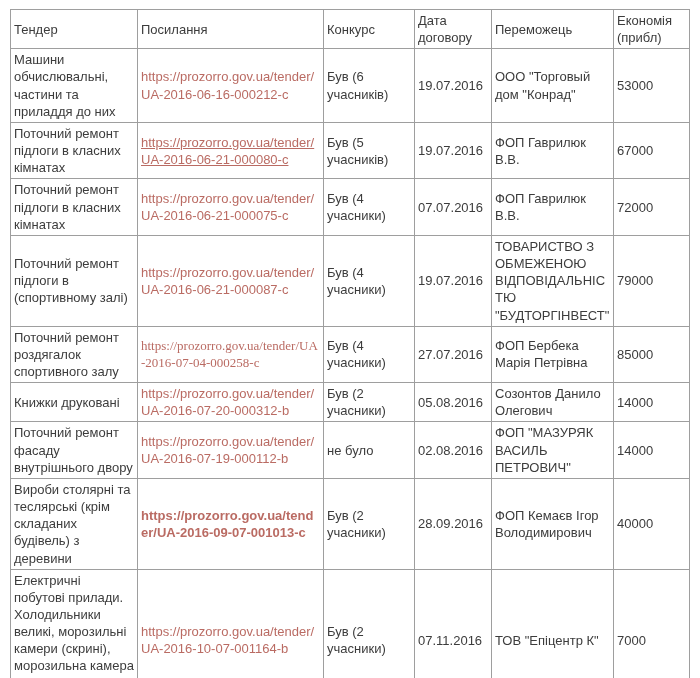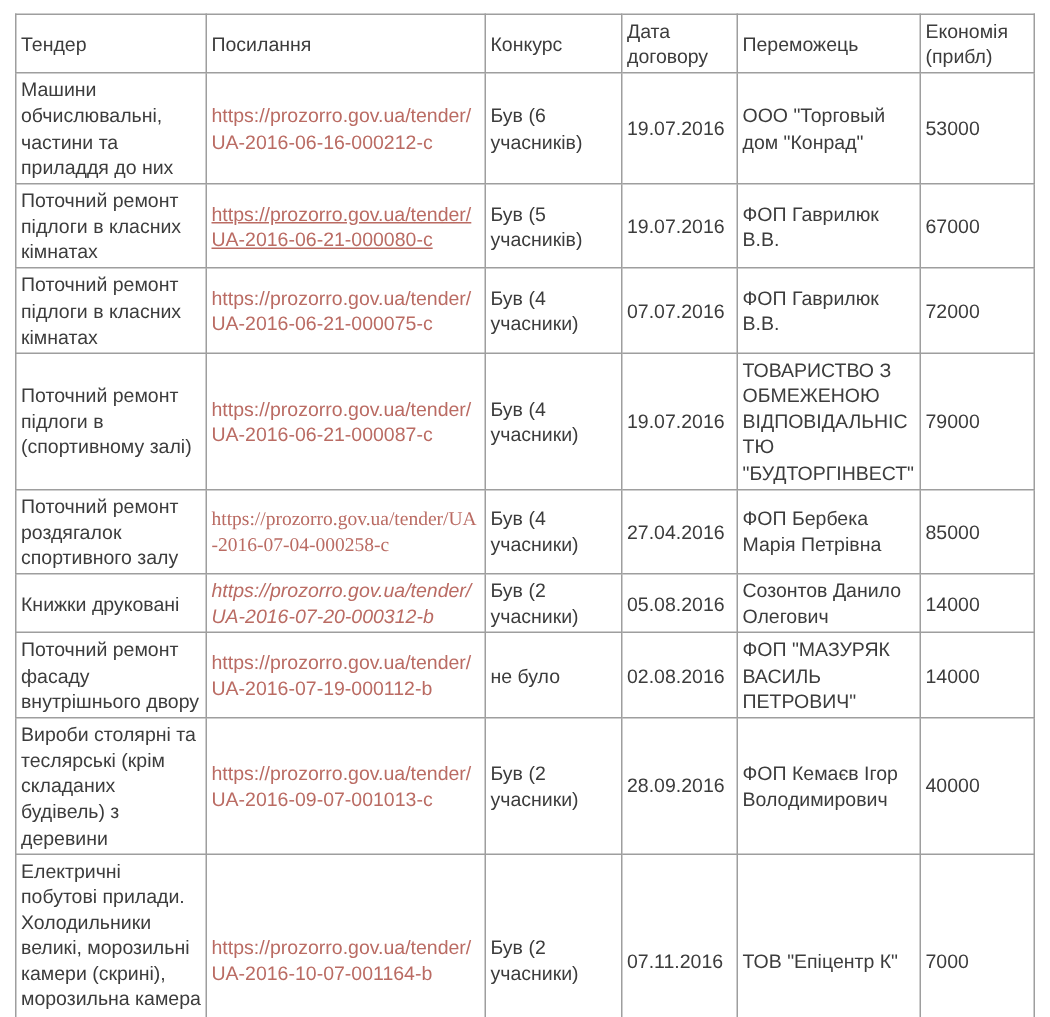--- a/index.html
+++ b/index.html
@@ -89,43 +89,43 @@
         <td><a href="#" style="color: rgb(186, 107, 99);">https://prozorro.gov.ua/tender/UA-2016-06-21-000087-c</a></td>
         <td>Був (4 учасники)</td>
         <td>19.07.2016</td>
         <td>ТОВАРИСТВО З ОБМЕЖЕНОЮ ВІДПОВІДАЛЬНІСТЮ "БУДТОРГІНВЕСТ"</td>
         <td>79000</td>
       </tr>
       <tr>
         <td>Поточний ремонт роздягалок спортивного залу</td>
         <td><a href="#" style="color: rgb(186, 107, 99); font-family: Liberation Serif, serif;">https://prozorro.gov.ua/tender/UA-2016-07-04-000258-c</a></td>
         <td>Був (4 учасники)</td>
-        <td>27.04.2016</td>
+        <td>27.07.2016</td>
         <td>ФОП Бербека Марія Петрівна</td>
         <td>85000</td>
       </tr>
       <tr>
         <td>Книжки друковані</td>
-        <td><a href="#" style="color: rgb(186, 107, 99); font-style: italic;">https://prozorro.gov.ua/tender/UA-2016-07-20-000312-b</a></td>
+        <td><a href="#" style="color: rgb(186, 107, 99);">https://prozorro.gov.ua/tender/UA-2016-07-20-000312-b</a></td>
         <td>Був (2 учасники)</td>
         <td>05.08.2016</td>
         <td>Созонтов Данило Олегович</td>
         <td>14000</td>
       </tr>
       <tr>
         <td>Поточний ремонт фасаду внутрішнього двору</td>
         <td><a href="#" style="color: rgb(186, 107, 99);">https://prozorro.gov.ua/tender/UA-2016-07-19-000112-b</a></td>
         <td>не було</td>
         <td>02.08.2016</td>
         <td>ФОП "МАЗУРЯК ВАСИЛЬ ПЕТРОВИЧ"</td>
         <td>14000</td>
       </tr>
       <tr>
         <td>Вироби столярні та теслярські (крім складаних будівель) з деревини</td>
-        <td><a href="#" style="color: rgb(186, 107, 99);">https://prozorro.gov.ua/tender/UA-2016-09-07-001013-c</a></td>
+        <td><a href="#" style="color: rgb(186, 107, 99); font-weight: bold;">https://prozorro.gov.ua/tender/UA-2016-09-07-001013-c</a></td>
         <td>Був (2 учасники)</td>
         <td>28.09.2016</td>
         <td>ФОП Кемаєв Ігор Володимирович</td>
         <td>40000</td>
       </tr>
       <tr>
         <td>Електричні побутові прилади. Холодильники великі, морозильні камери (скрині), морозильна камера вертикальна, пральні машини</td>
         <td><a href="#" style="color: rgb(186, 107, 99);">https://prozorro.gov.ua/tender/UA-2016-10-07-001164-b</a></td>
         <td>Був (2 учасники)</td>
         <td>07.11.2016</td>

